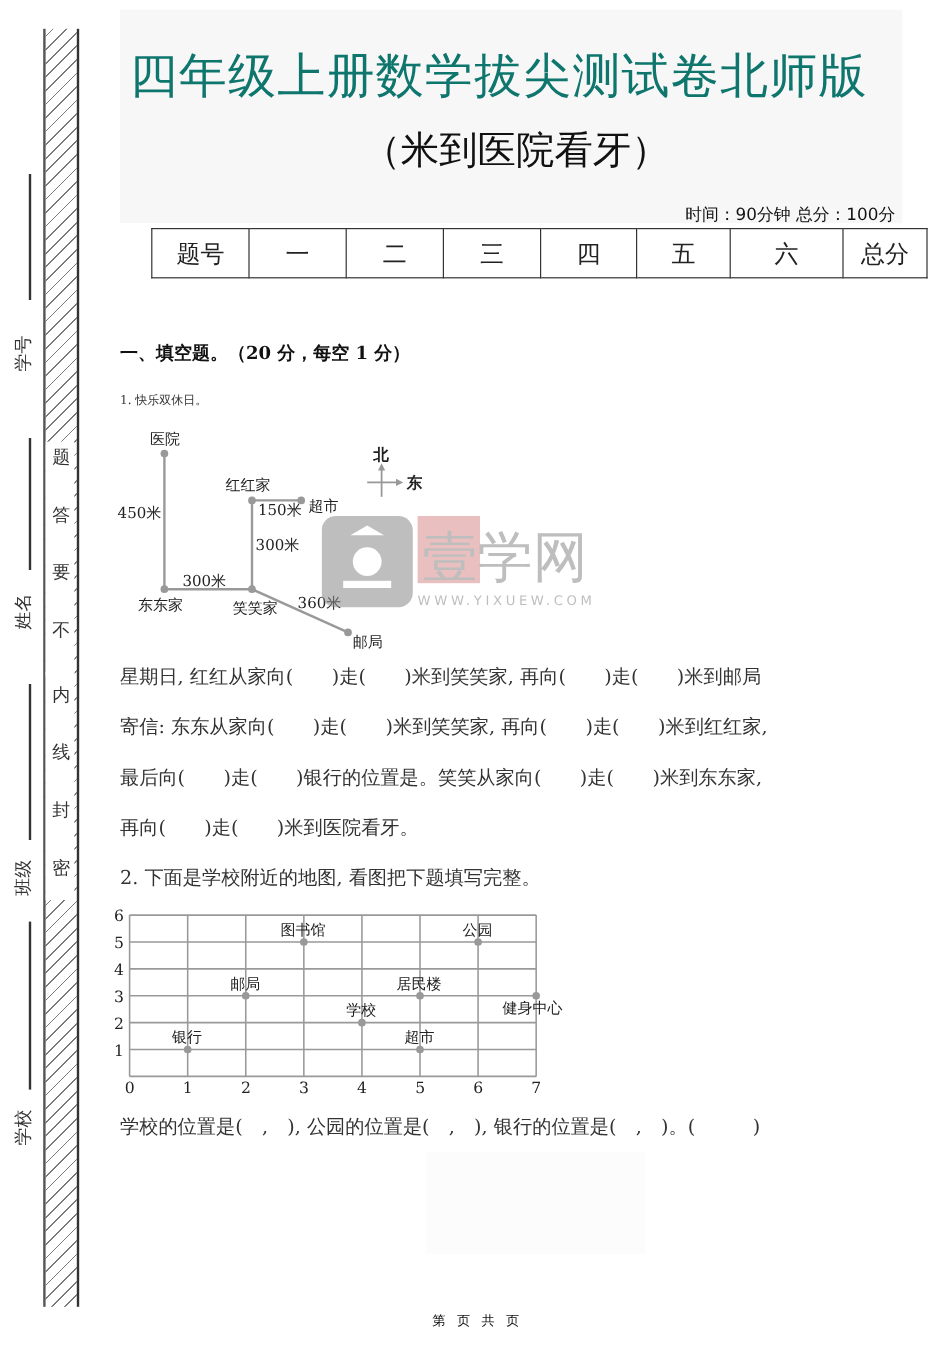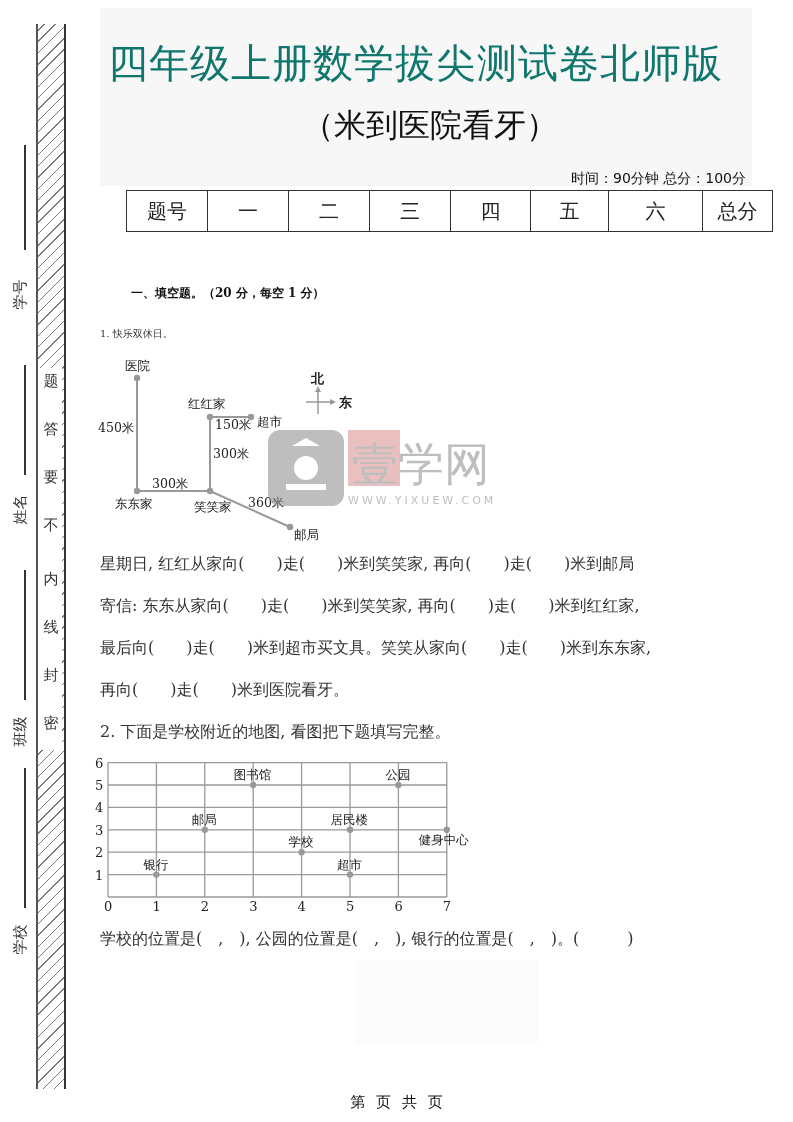--- a/index.html
+++ b/index.html
@@ -25,26 +25,26 @@
   .sub-title { position:absolute; left:250px; top:104px; width:360px; text-align:center;
     font-family:"DejaVu Sans", sans-serif; font-size:32px; color:#111; }
   .meta { position:absolute; right:47px; top:170px; font-family:"DejaVu Sans", sans-serif;
     font-size:14px; color:#111;text-align:right; }
 
   
   table.score { position:absolute; left:106px; top:190px; width:647px; border-collapse:collapse;margin-left:20px; }
   table.score td { border:1.5px solid #333; height:40px; text-align:center;
     font-family:"DejaVu Sans", sans-serif; font-size:20px; color:#222; padding:0; }
 
-  .section-title { position:absolute; left:100px; top:285px; font-size:12px; font-weight:bold; color:#111;margin-left:31px; }
+  .section-title { position:absolute; left:100px; top:285px; font-size:15px; font-weight:bold; color:#111; }
   .q-text { position:absolute; left:100px; font-size:10px; color:#333; white-space:nowrap; }
   .para-line { position:absolute; left:100px; font-size:16px; color:#333; white-space:nowrap; }
 
   .footer { position:absolute; left:0; width:793px; top:1093px; text-align:center;
-    font-family:"DejaVu Sans", sans-serif; font-size:15px; color:#111; word-spacing:6px; }
+    font-family:"DejaVu Sans", sans-serif; font-size:11px; color:#111; word-spacing:6px; }
 
   .watermark { position:absolute; left:268px; top:428px; width:242px; height:80px; opacity:0.55; }
   .blank-box { position:absolute; left:355px; top:960px; width:183px; height:85px; background:#fcfcfc; }
 </style>
 </head>
 <body>
 
 <div class="margin-strip"></div>
 <div class="margin-gap" style="top:368px;height:195px;"></div>
 <div class="margin-gap" style="top:560px;height:190px;"></div>
@@ -134,21 +134,21 @@
   <circle cx="38" cy="40" r="12" fill="#fff"></circle>
   <rect x="18" y="56" width="40" height="6" fill="#fff"></rect>
   <polygon points="38,10 24,18 52,18" fill="#fff"></polygon>
   <rect x="80" y="2" width="52" height="56" fill="#d98b8b"></rect>
   <text x="84" y="52" font-size="46" fill="#8a8a8a" font-family="DejaVu Sans, sans-serif" id="wm-text">壹学网</text>
   <text x="80" y="76" font-size="11" fill="#8a8a8a" letter-spacing="3" font-family="DejaVu Sans, sans-serif" id="wm-sub">WWW.YIXUEW.COM</text>
 </svg>
 
 <div class="para-line" style="top:554px;">星期日, 红红从家向(　　)走(　　)米到笑笑家, 再向(　　)走(　　)米到邮局</div>
 <div class="para-line" style="top:596px;">寄信: 东东从家向(　　)走(　　)米到笑笑家, 再向(　　)走(　　)米到红红家,</div>
-<div class="para-line" style="top:638px;">最后向(　　)走(　　)米到超市买文具。笑笑从家向(　　)走(　　)米到东东家,</div>
+<div class="para-line" style="top:638px;">最后向(　　)走(　　)银行的位置是。笑笑从家向(　　)走(　　)米到东东家,</div>
 <div class="para-line" style="top:680px;">再向(　　)走(　　)米到医院看牙。</div>
 
 <div class="q-text" style="top:722px;font-size:16px;text-align:right;">2. 下面是学校附近的地图, 看图把下题填写完整。</div>
 
 <svg class="abs" style="left:90px;top:752px;" width="390" height="165">
   <g id="grid-lines" stroke="#999" stroke-width="1.3">
       <line x1="18" y1="145" x2="18" y2="10.600000000000023"></line>
       <line x1="66.4" y1="145" x2="66.4" y2="10.600000000000023"></line>
       <line x1="114.8" y1="145" x2="114.8" y2="10.600000000000023"></line>
       <line x1="163.2" y1="145" x2="163.2" y2="10.600000000000023"></line>

